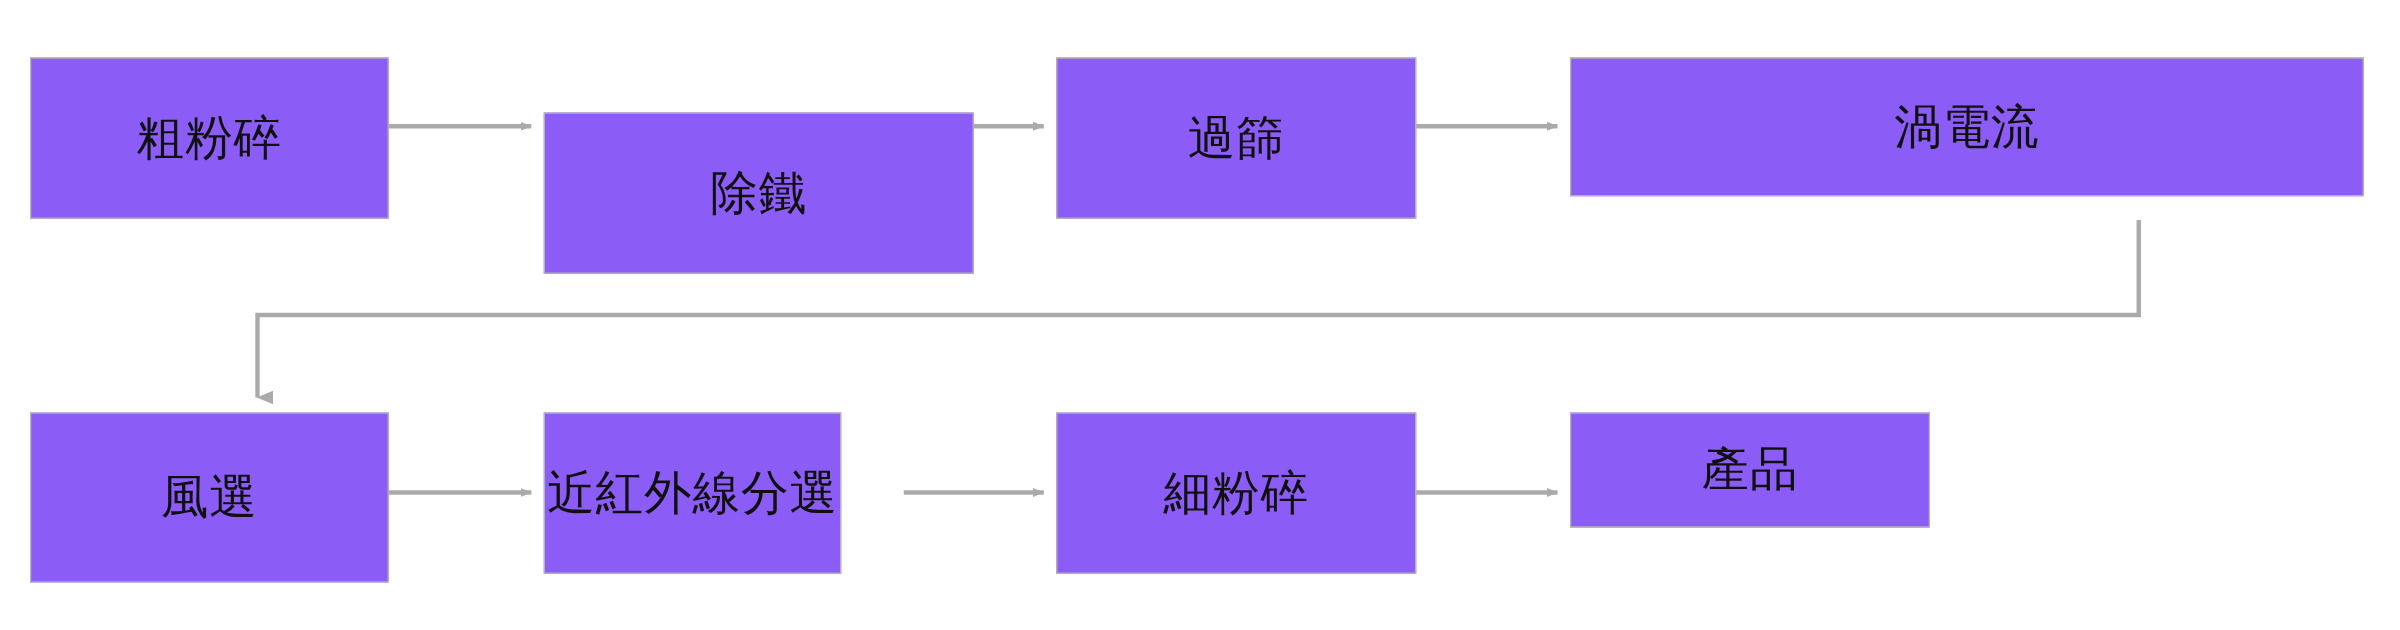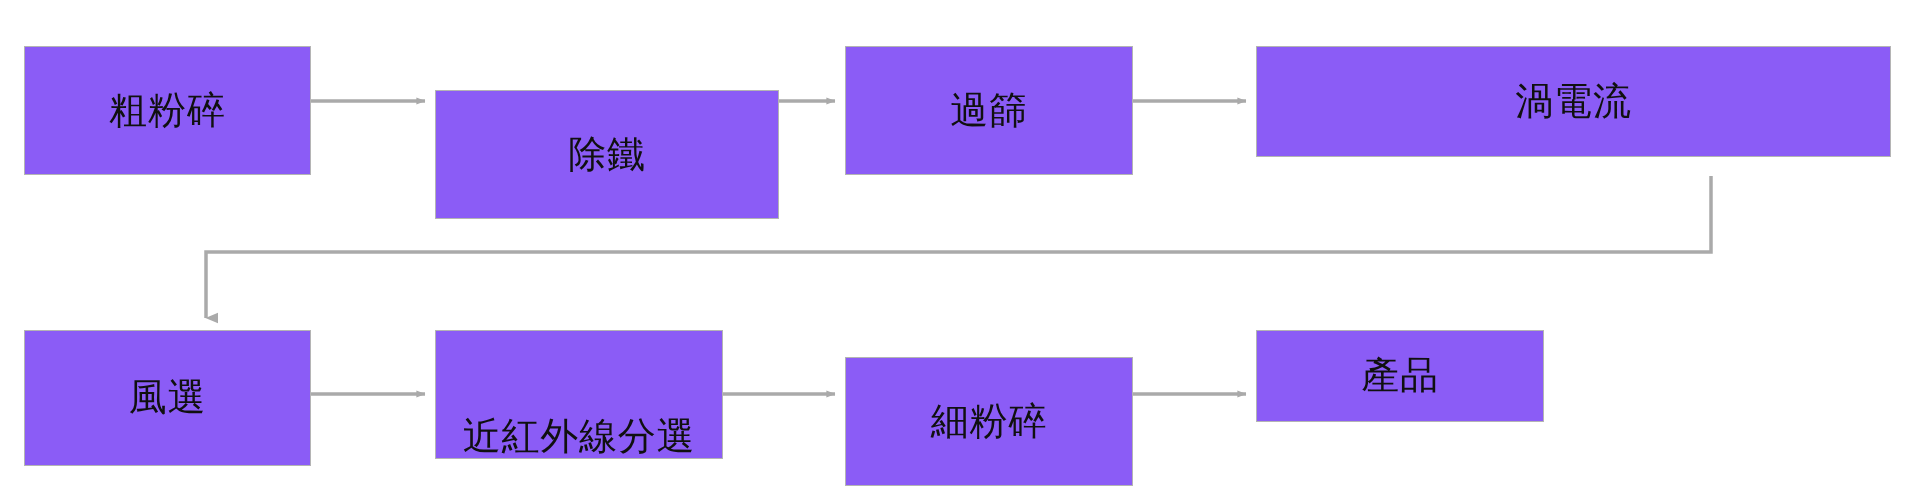--- a/index.html
+++ b/index.html
@@ -43,22 +43,22 @@
     white-space: nowrap;
     font-weight: 400;
   }
   
   #node-coarse-crush   { left: 24px;   top: 46px;  width: 287px; height: 129px; }
   #node-iron-removal   { left: 435px;  top: 46px;  width: 344px; height: 129px; margin-top: 44px; }
   #node-sieving        { left: 845px;  top: 46px;  width: 288px; height: 129px; }
   #node-eddy-current   { left: 1256px; top: 46px;  width: 635px; height: 111px; }
   
   #node-air-separation { left: 24px;   top: 330px; width: 287px; height: 136px; }
-  #node-nir-sorting    { left: 435px;  top: 330px; width: 288px; height: 129px; align-items: flex-end; }
-  #node-fine-crush     { left: 845px;  top: 330px; width: 288px; height: 129px; margin-top: 27px; }
+  #node-nir-sorting    { left: 435px;  top: 330px; width: 238px; height: 129px; }
+  #node-fine-crush     { left: 845px;  top: 330px; width: 288px; height: 129px; }
   #node-product        { left: 1256px; top: 330px; width: 288px; height: 92px; }
 </style>
 </head>
 <body>
 
 <div id="canvas">
 
   <svg id="edge-layer" width="1920" height="504" viewBox="0 0 1920 504" xmlns="http://www.w3.org/2000/svg">
     <defs>
       <marker id="arrow-right" markerWidth="10" markerHeight="10" refX="8.6" refY="4" orient="auto" markerUnits="userSpaceOnUse">

